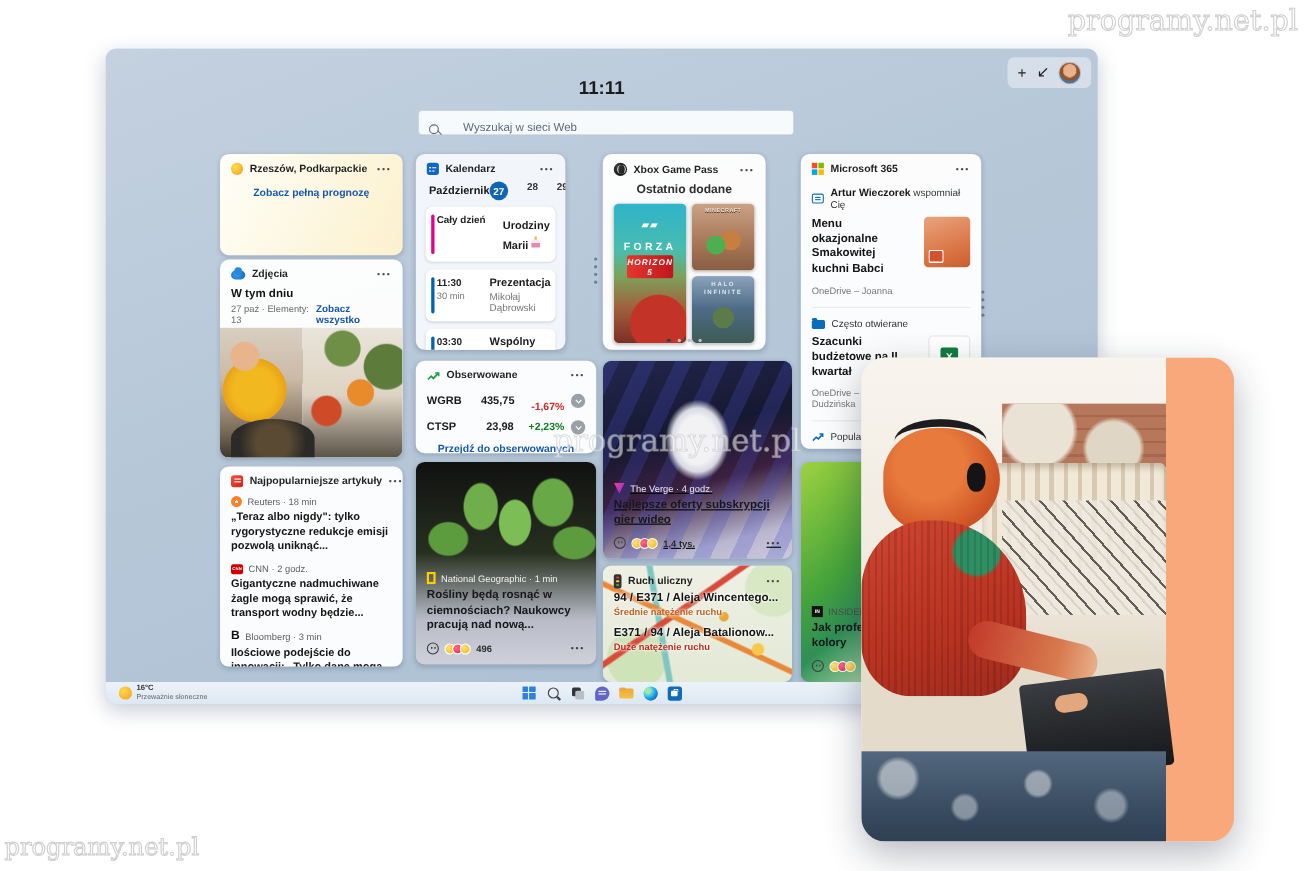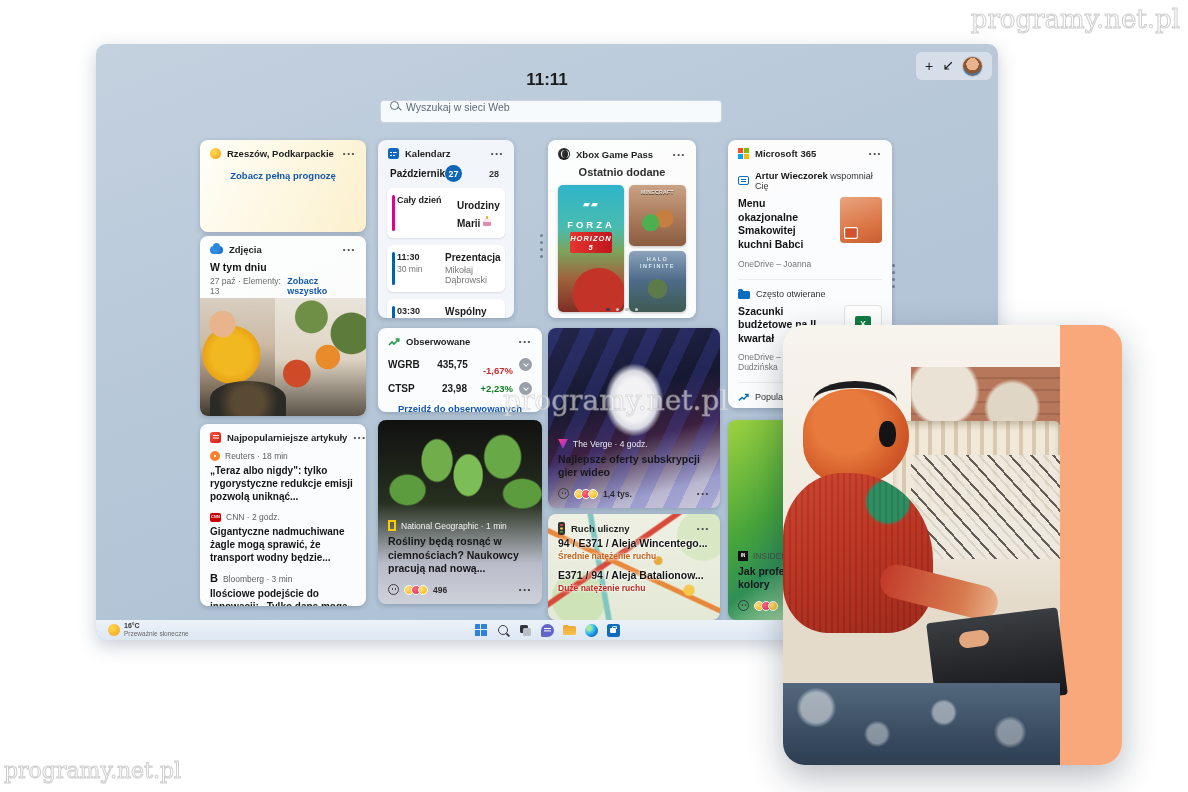--- a/index.html
+++ b/index.html
@@ -10,21 +10,21 @@
   .wm-top { top:4px; right:8px; font-size:26px; }
   .wm-mid { top:384px; left:503px; font-size:28px; opacity:.62; z-index:30; }
   .wm-bot { top:758px; left:4px; font-size:22px; }
 
   
   .board { position:absolute; left:96px; top:44px; width:902px; height:596px; border-radius:10px;
            background:linear-gradient(160deg,#c4d1df 0%,#b6c7d8 45%,#aabfd3 100%);
            box-shadow:0 6px 18px rgba(40,60,90,.25); }
   .clock { position:absolute; top:26px; left:0; width:100%; text-align:center; font-size:17px; font-weight:600; color:#1c1c1c; }
   .searchbar { position:absolute; left:284px; top:56px; width:342px; height:23px; background:rgba(252,254,255,.92);
-               border:1px solid rgba(160,175,195,.5); border-radius:4px; display:flex; align-items:flex-start; gap:7px; padding:0 9px; }
+               border:1px solid rgba(160,175,195,.5); border-radius:4px; display:flex; align-items:flex-end; gap:22px; padding:0 9px; }
   .searchbar input { border:none; outline:none; background:transparent; font-size:10.5px; color:#42505e; width:100%; font-family:"Liberation Sans",sans-serif; }
   .searchbar input::placeholder { color:#5d6b7a; }
   .mag { width:9px; height:9px; border:1.4px solid #5d6b7a; border-radius:50%; position:relative; flex:none; }
   .mag::after { content:""; position:absolute; width:5px; height:1.4px; background:#5d6b7a; transform:rotate(45deg); right:-4px; bottom:0; }
 
   .topctl { position:absolute; left:820px; top:8px; width:76px; height:28px; background:rgba(255,255,255,.42); border-radius:6px;
             display:flex; align-items:center; justify-content:space-evenly; }
   .plusbtn { font-size:14px; color:#1e1e1e; line-height:1; cursor:default; }
   .avatar { width:21px; height:21px; border-radius:50%;
             background:radial-gradient(circle at 50% 38%, #e9b28b 0 40%, #8a5634 41% 62%, #4d759c 63%); border:1px solid rgba(255,255,255,.6); }
@@ -89,21 +89,21 @@
 
   
   .w-cal { background:#f2f5fa; }
   .cal-ico { width:11px; height:11px; border-radius:2.5px; background:#1166c0; position:relative; flex:none; }
   .cal-ico::after { content:""; position:absolute; left:2px; top:4px; width:7px; height:5px; background:
       linear-gradient(#fff 0 0) 0 0/2px 1.4px no-repeat, linear-gradient(#fff 0 0) 2.7px 0/2px 1.4px no-repeat,
       linear-gradient(#fff 0 0) 5.4px 0/1.6px 1.4px no-repeat, linear-gradient(#fff 0 0) 0 2.6px/2px 1.4px no-repeat,
       linear-gradient(#fff 0 0) 2.7px 2.6px/2px 1.4px no-repeat; }
   .cal-month { display:flex; align-items:center; padding:2px 12px 6px 12px; }
   .cal-mname { font-size:10px; font-weight:700; color:#161616; }
-  .cal-days { margin-left:auto; display:flex; align-items:center; gap:27px; }
+  .cal-days { margin-left:auto; display:flex; align-items:flex-start; gap:17px; }
   .cal-day { font-size:9px; font-weight:600; color:#333; }
   .cal-day.sel { width:17px; height:17px; border-radius:50%; background:#1065b5; color:#fff; display:flex; align-items:center; justify-content:center; }
   .chev { width:5px; height:5px; border-right:1.4px solid #444; border-bottom:1.4px solid #444; transform:rotate(45deg); margin-left:3px; }
   .ev { background:#fff; border-radius:6px; margin:0 9px 7px 9px; padding:7px 8px 7px 10px; position:relative; box-shadow:0 1px 2px rgba(30,45,70,.12); display:flex; gap:8px; align-items:flex-start; }
   .ev::before { content:""; position:absolute; left:5px; top:7px; bottom:7px; width:3px; border-radius:2px; background:var(--accent,#0063b1); }
   .ev-time { width:40px; flex:none; }
   .ev-t1 { font-size:9px; font-weight:700; color:#222; white-space:nowrap; }
   .ev-t2 { font-size:8.5px; color:#777; margin-top:2px; }
   .ev-title { font-size:10px; font-weight:700; color:#1a1a1a; }
   .ev-person { font-size:9px; color:#777; margin-top:2px; }
@@ -486,21 +486,21 @@
       </div>
     </div>
     <div class="pagedots">
         <i class="on"></i>
         <i></i>
         <i></i>
         <i></i>
       </div>
   </div>
 
-  <div class="card pnews bg-verge" style="left:452px; top:284px; width:172px; height:180px;">
+  <div class="card pnews bg-verge" style="left:452px; top:284px; width:172px; height:180px;text-decoration:underline;">
     <div class="pn-src" style="color:#e8e8ee;">
       <span class="vg-ico"></span>
       <span>The Verge · 4 godz.</span>
     </div>
     <div class="pn-head" style="color:#17171c;">Najlepsze oferty subskrypcji gier wideo</div>
     <div class="pn-foot" style="color:#2b2b2b;">
       <span class="smiley"></span>
       <span class="emo">
           <i></i>
           <i class="hrt"></i>

